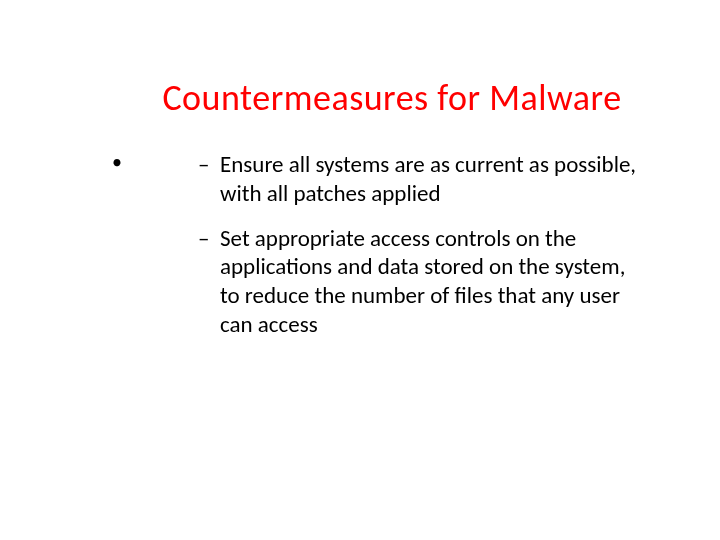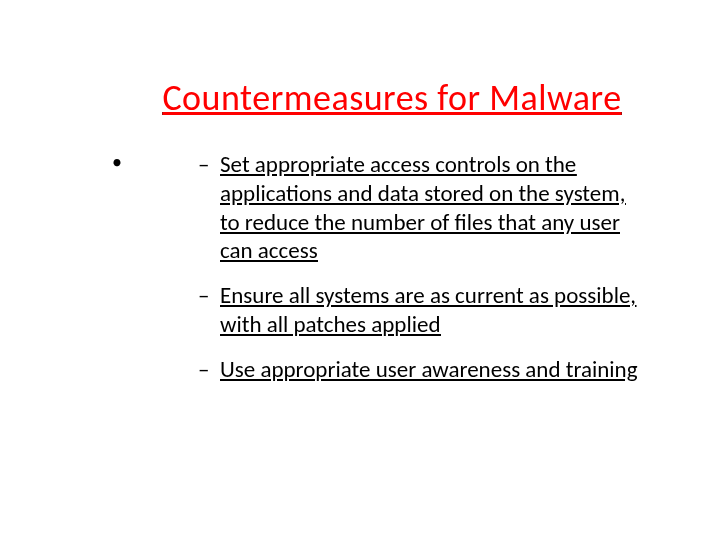--- a/index.html
+++ b/index.html
@@ -1,19 +1,18 @@
 <!DOCTYPE html>
 <html><head>
   <meta charset="utf-8">
   <style>
     * {
       margin: 16px;
       padding: 0;
       box-sizing: border-box;
-      text-decoration: underline;
     }
     body {
       width: 720px;
       height: 540px;
       background: #ffffff;
       font-family: Calibri, "Segoe UI", Arial, sans-serif;
       padding: 28px 40px 40px 40px;
       overflow: hidden;
     }
     .title {
@@ -67,18 +66,17 @@
     }
   </style>
 </head>
 <body>
 
 <h1 class="title">Countermeasures for Malware</h1>
 
 <ul class="bullet-list">
   <li class="bullet-item">
     <ul class="sub-list">
+      <li class="sub-item">Ensure all systems are as current as possible, with all patches applied</li>
       <li class="sub-item">Set appropriate access controls on the applications and data stored on the system, to reduce the number of files that any user can access</li>
-      <li class="sub-item">Ensure all systems are as current as possible, with all patches applied</li>
-      <li class="sub-item">Use appropriate user awareness and training</li>
     </ul>
   </li>
 </ul>
 
 </body></html>

